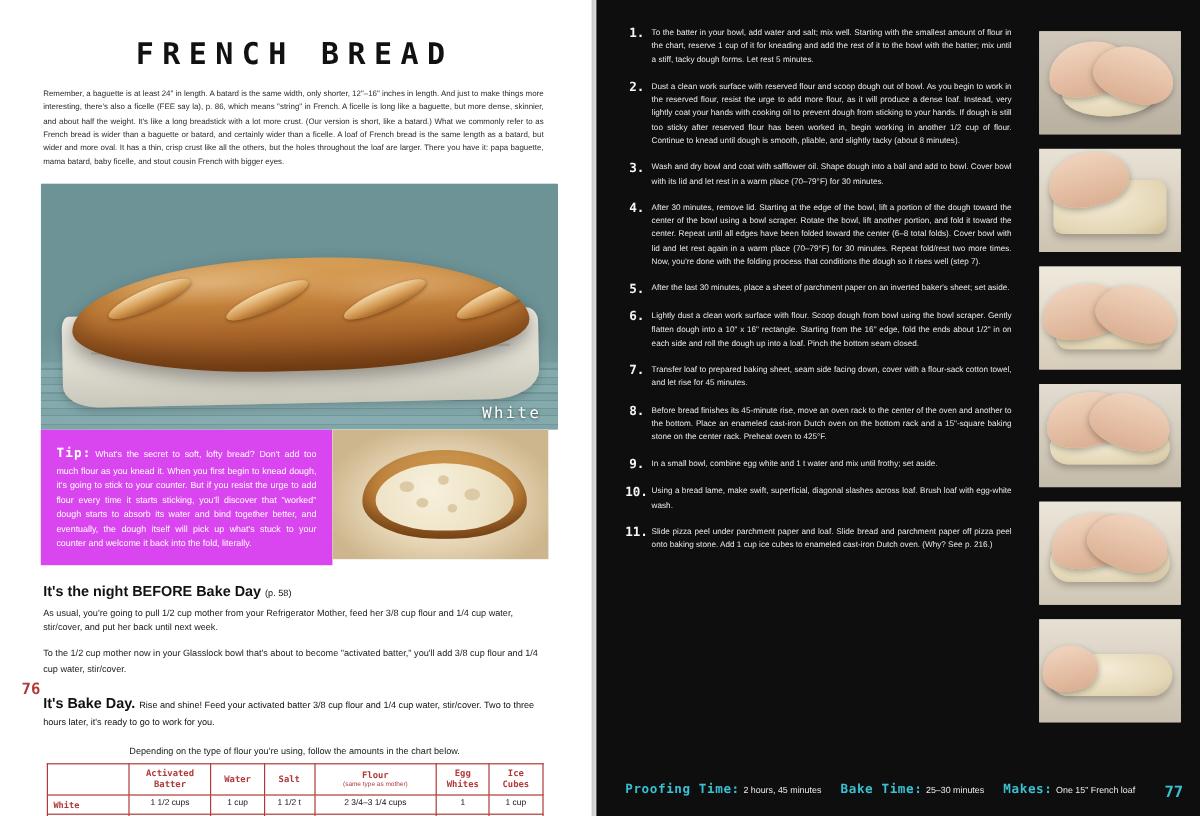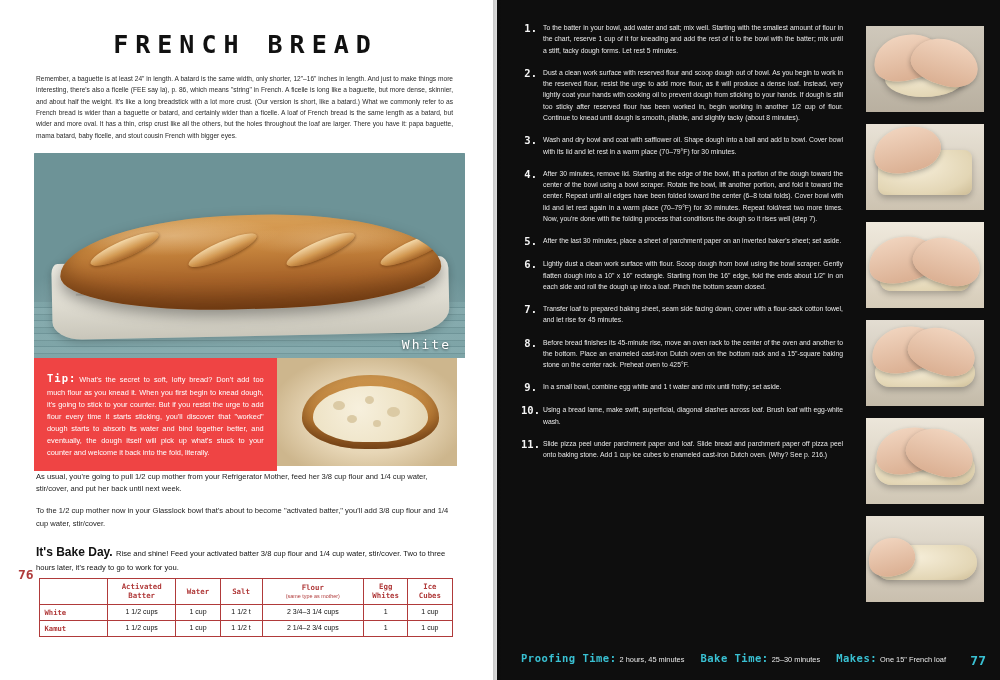--- a/index.html
+++ b/index.html
@@ -116,21 +116,21 @@
     font-family:"DejaVu Sans Mono", monospace;
     font-size:13px;
     letter-spacing:2px;
     text-shadow:0 1px 3px rgba(0,0,0,.6);
   }
 
   
   .midrow { display:flex; gap:0; margin-top:0; }
   .tipbox {
     width:247px;
-    background:#ef4444;
+    background:#d946ef;
     color:#ffffff;
     padding:12px 13px 12px 13px;
     font-size:7.4px;
     line-height:1.62;
     text-align:justify;
     min-height:108px;
   }
   .tipbox .tiplabel {
     font-family:"DejaVu Sans Mono", monospace;
     font-weight:bold;
@@ -329,29 +329,34 @@
         <div class="crumb">
           <div class="hole" style="left:18%;top:26%;width:12px;height:9px;"></div>
           <div class="hole" style="left:45%;top:18%;width:9px;height:8px;"></div>
           <div class="hole" style="left:64%;top:38%;width:13px;height:10px;"></div>
           <div class="hole" style="left:30%;top:52%;width:10px;height:8px;"></div>
           <div class="hole" style="left:52%;top:60%;width:8px;height:7px;"></div>
         </div>
       </div>
     </div>
 
+    <h2 class="sub">
+      <span>It's the night BEFORE Bake Day</span>
+      <span style="font-size:7.6px;font-weight:normal;">(p. 58)</span>
+    </h2>
     <p class="body">As usual, you're going to pull 1/2 cup mother from your Refrigerator Mother, feed her 3/8 cup flour and 1/4 cup water, stir/cover, and put her back until next week.</p>
 
     <p class="body">To the 1/2 cup mother now in your Glasslock bowl that's about to become "activated batter," you'll add 3/8 cup flour and 1/4 cup water, stir/cover.</p>
 
     <h2 class="sub">
       <span>It's Bake Day.</span>
       <span style="font-size:7.6px;font-weight:normal;">Rise and shine! Feed your activated batter 3/8 cup flour and 1/4 cup water, stir/cover. Two to three hours later, it's ready to go to work for you.</span>
     </h2>
 
+    <p class="centered">Depending on the type of flour you're using, follow the amounts in the chart below.</p>
 
     <table class="chart">
       <thead>
         <tr>
           <th style="width:62px;"></th>
           <th style="width:62px;">Activated Batter</th>
           <th style="width:40px;">Water</th>
           <th style="width:38px;">Salt</th>
           <th style="width:92px;">
             <span>Flour</span>

